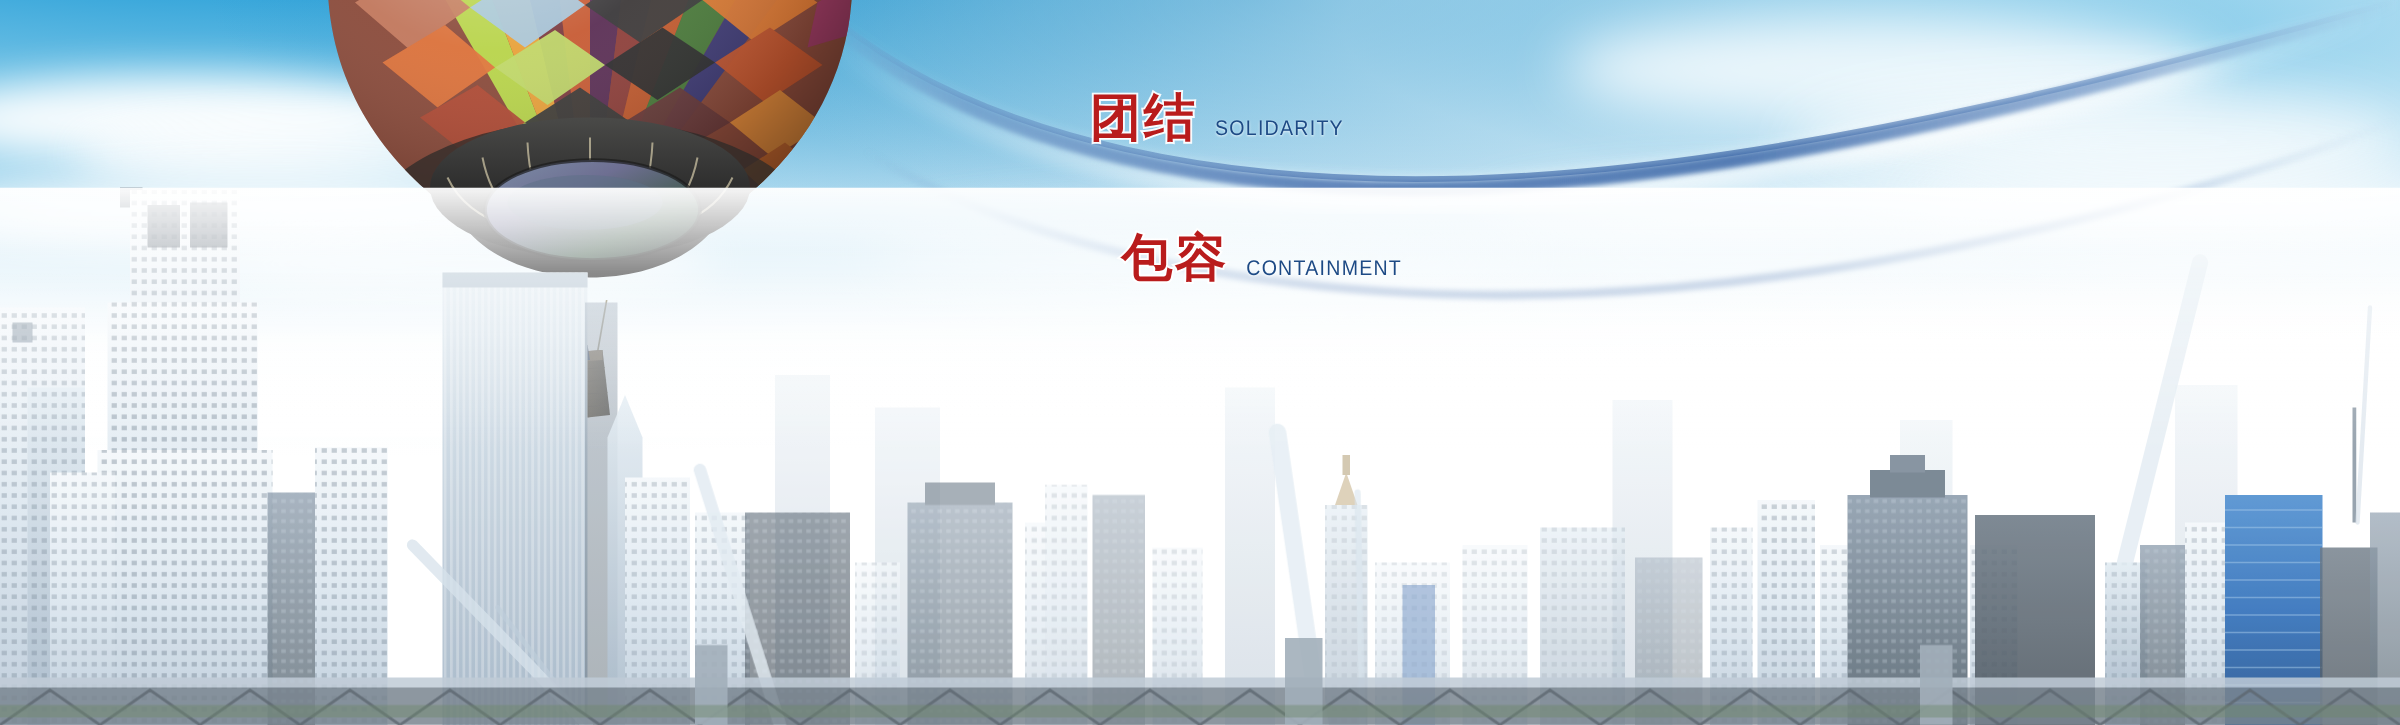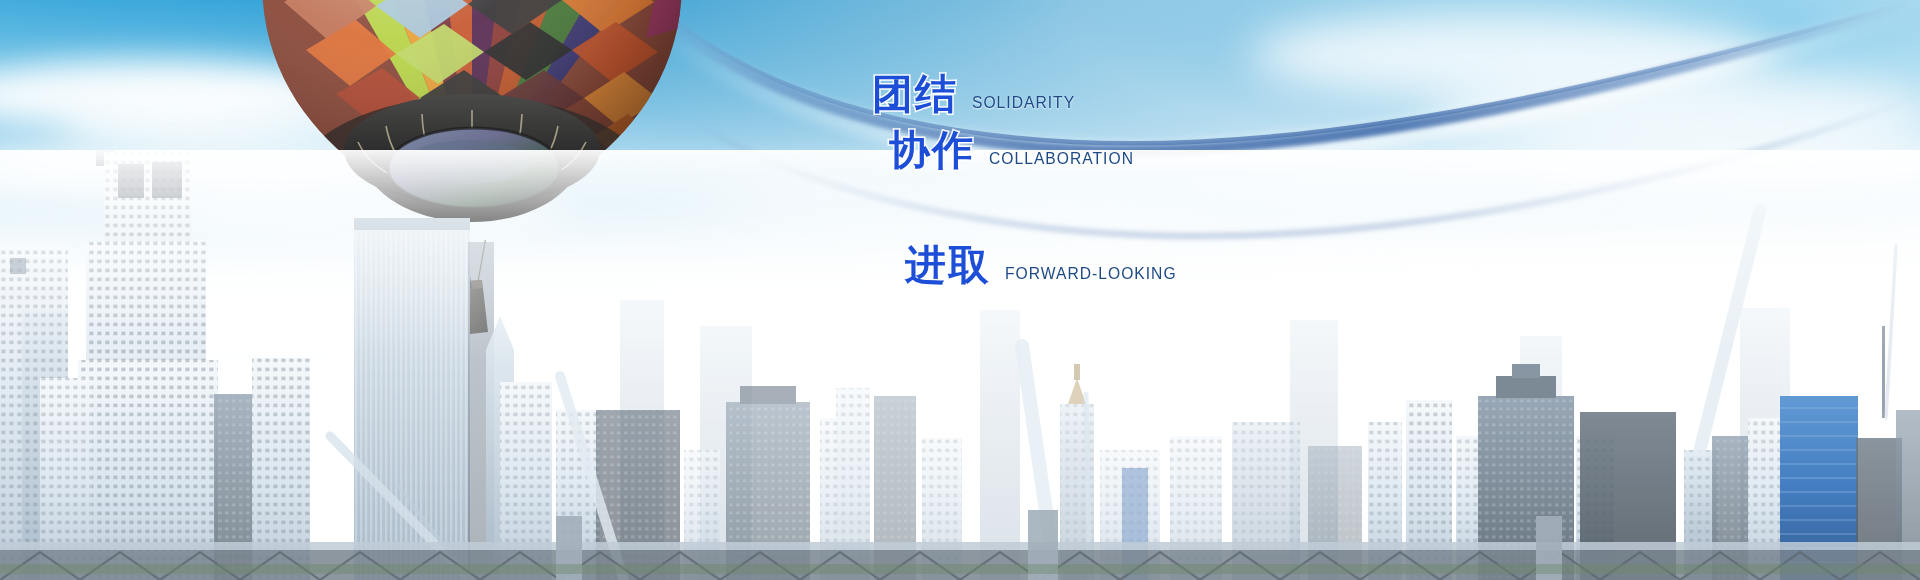--- a/index.html
+++ b/index.html
@@ -52,21 +52,21 @@
     pointer-events:none;
   }
   .vline{
     position:absolute;
     display:flex;align-items:baseline;
     white-space:nowrap;
   }
   .cn{
     font-size:41px;
     font-weight:700;
-    color:#1d4ed8;
+    color:#b91c1c;
     letter-spacing:2px;
     line-height:1;
     -webkit-text-stroke:3px rgba(255,255,255,.92);
     paint-order:stroke fill;
     text-shadow:0 1px 1px rgba(255,255,255,.7);
   }
   .en{
     margin-left:14px;
     font-size:17px;
     font-weight:400;
@@ -490,27 +490,23 @@
     <rect x="0" y="0" width="1920" height="430" fill="#ffffff" opacity=".10"></rect>
   </svg>
 
   <div class="values">
 
     <div class="vline l0">
       <span class="cn">团结</span>
       <span class="en">SOLIDARITY</span>
     </div>
 
-    <div class="vline l1">
-      <span class="cn">协作</span>
-      <span class="en">COLLABORATION</span>
+
+    <div class="vline l2">
+      <span class="cn">包容</span>
+      <span class="en">CONTAINMENT</span>
     </div>
 
 
-    <div class="vline l3">
-      <span class="cn">进取</span>
-      <span class="en">FORWARD-LOOKING</span>
-    </div>
-
 
   </div>
 
 </div>
 
 </body></html>

